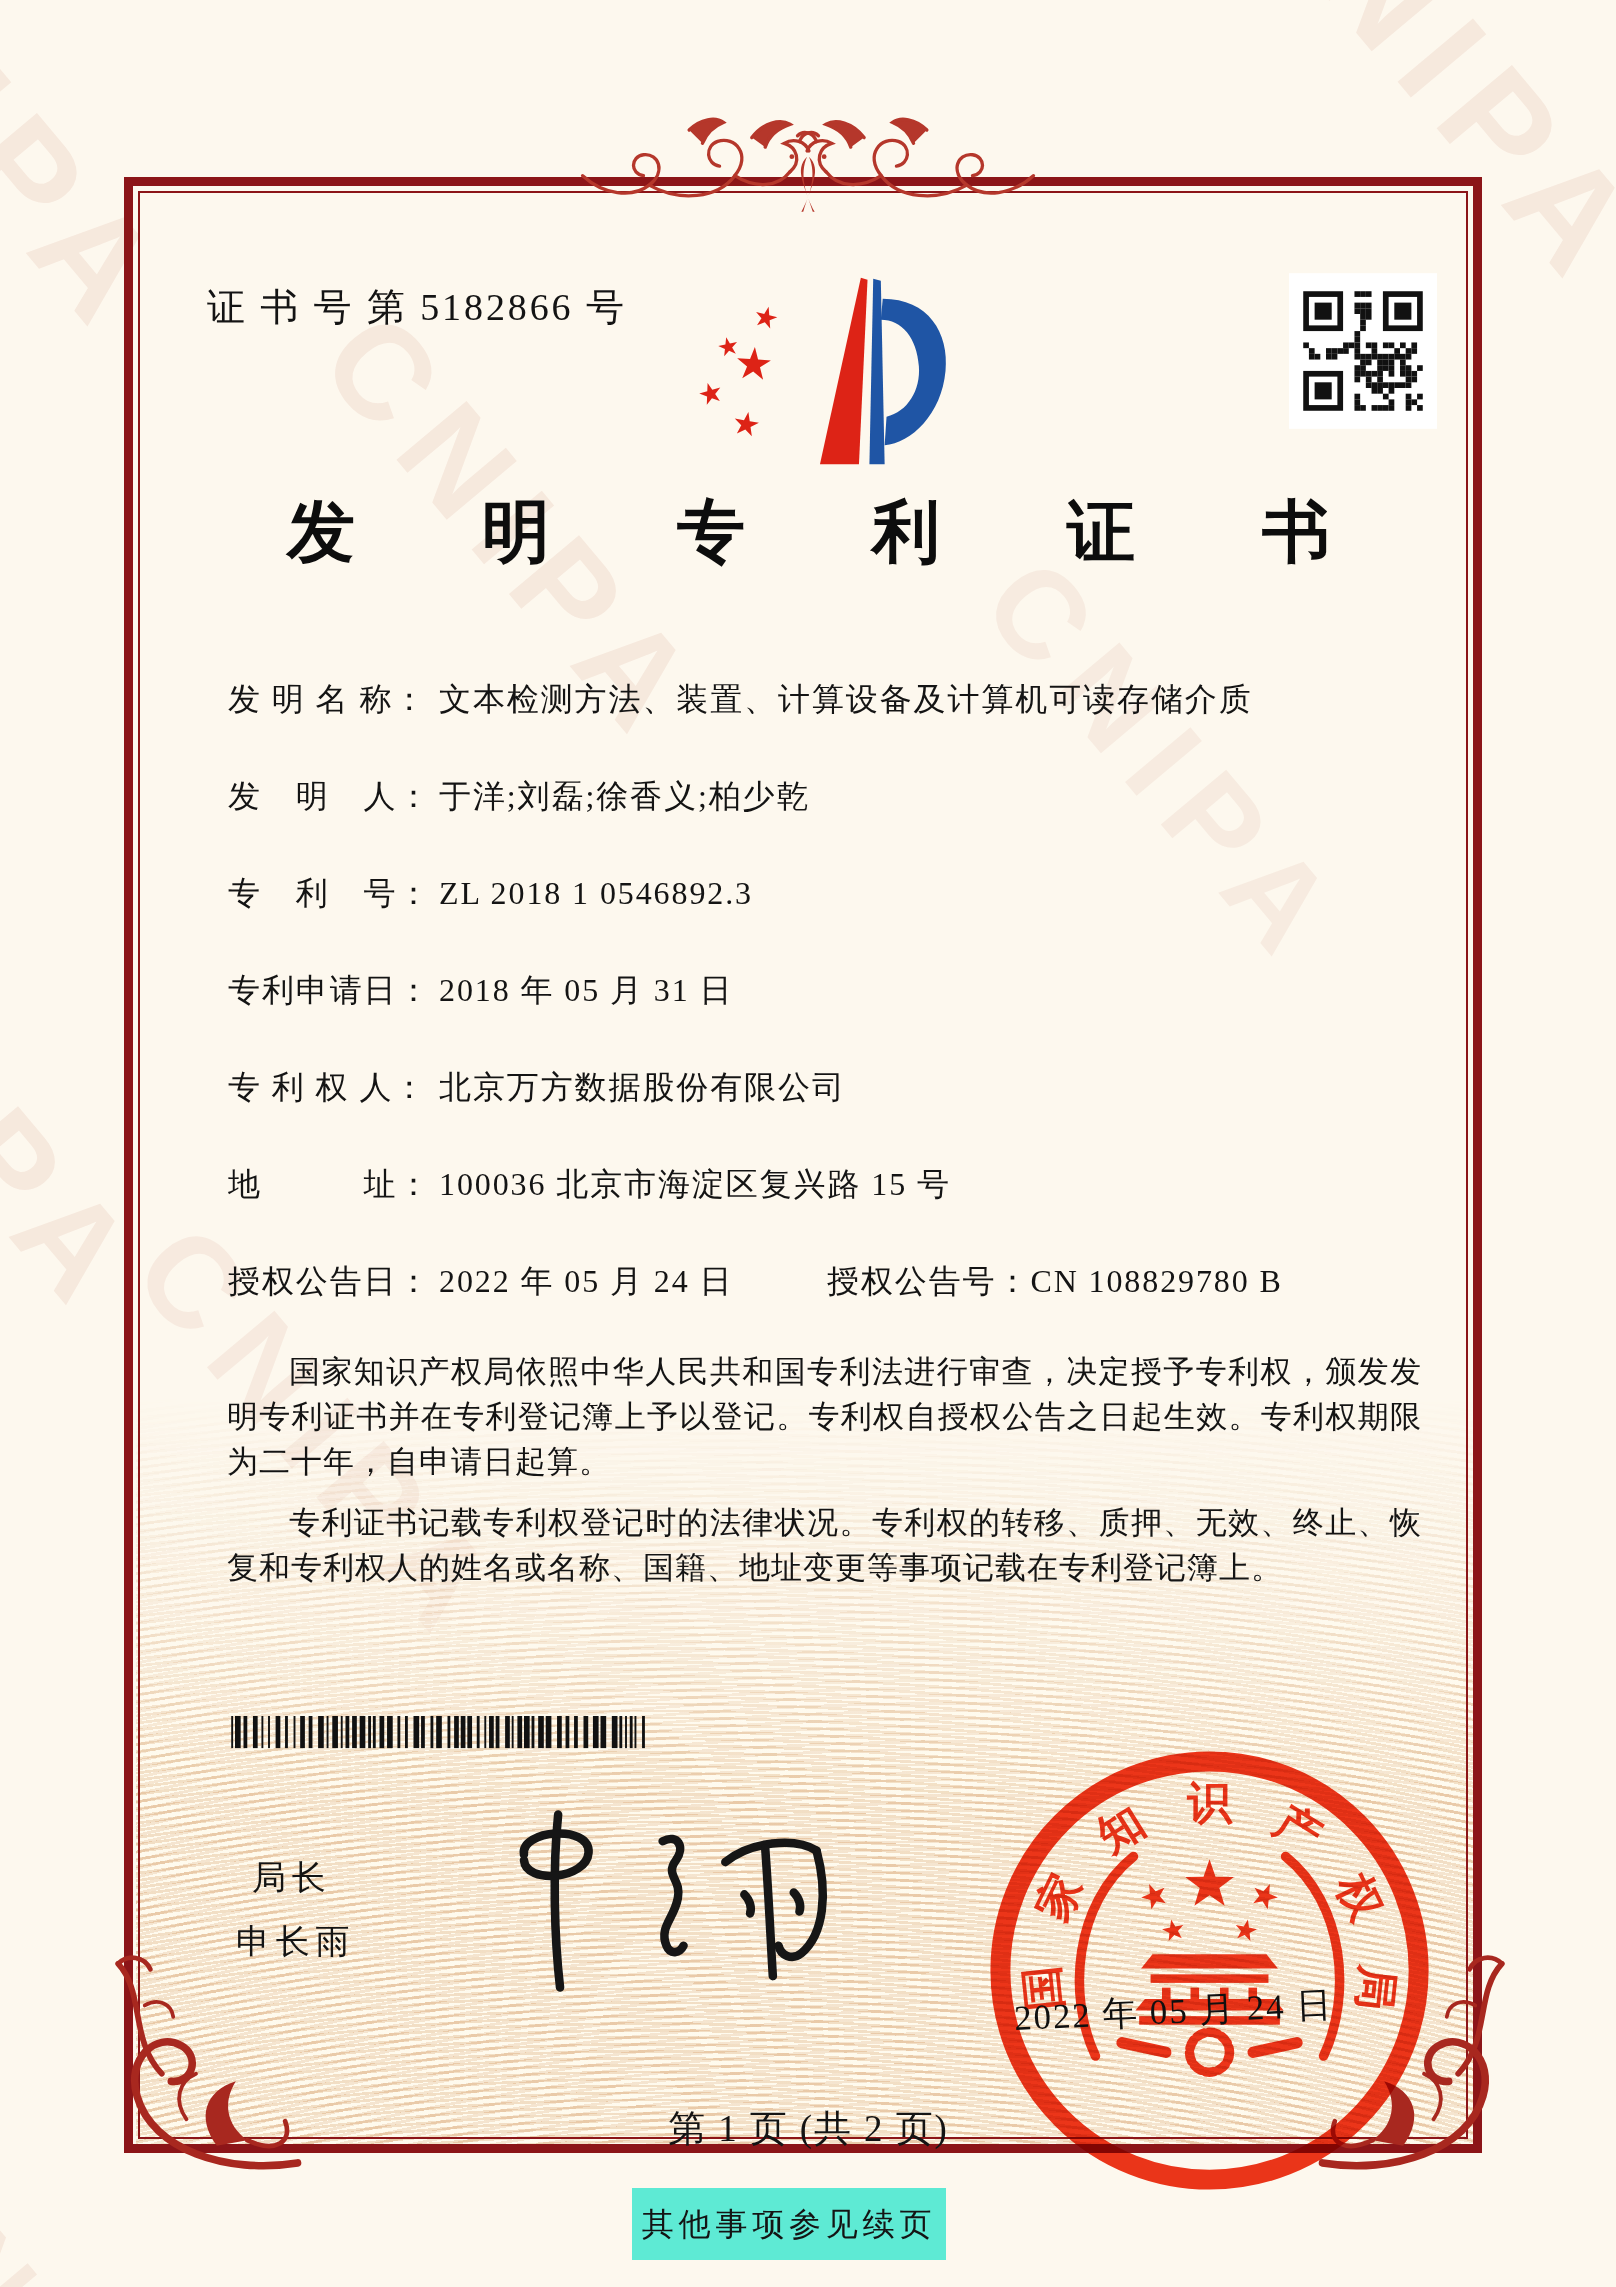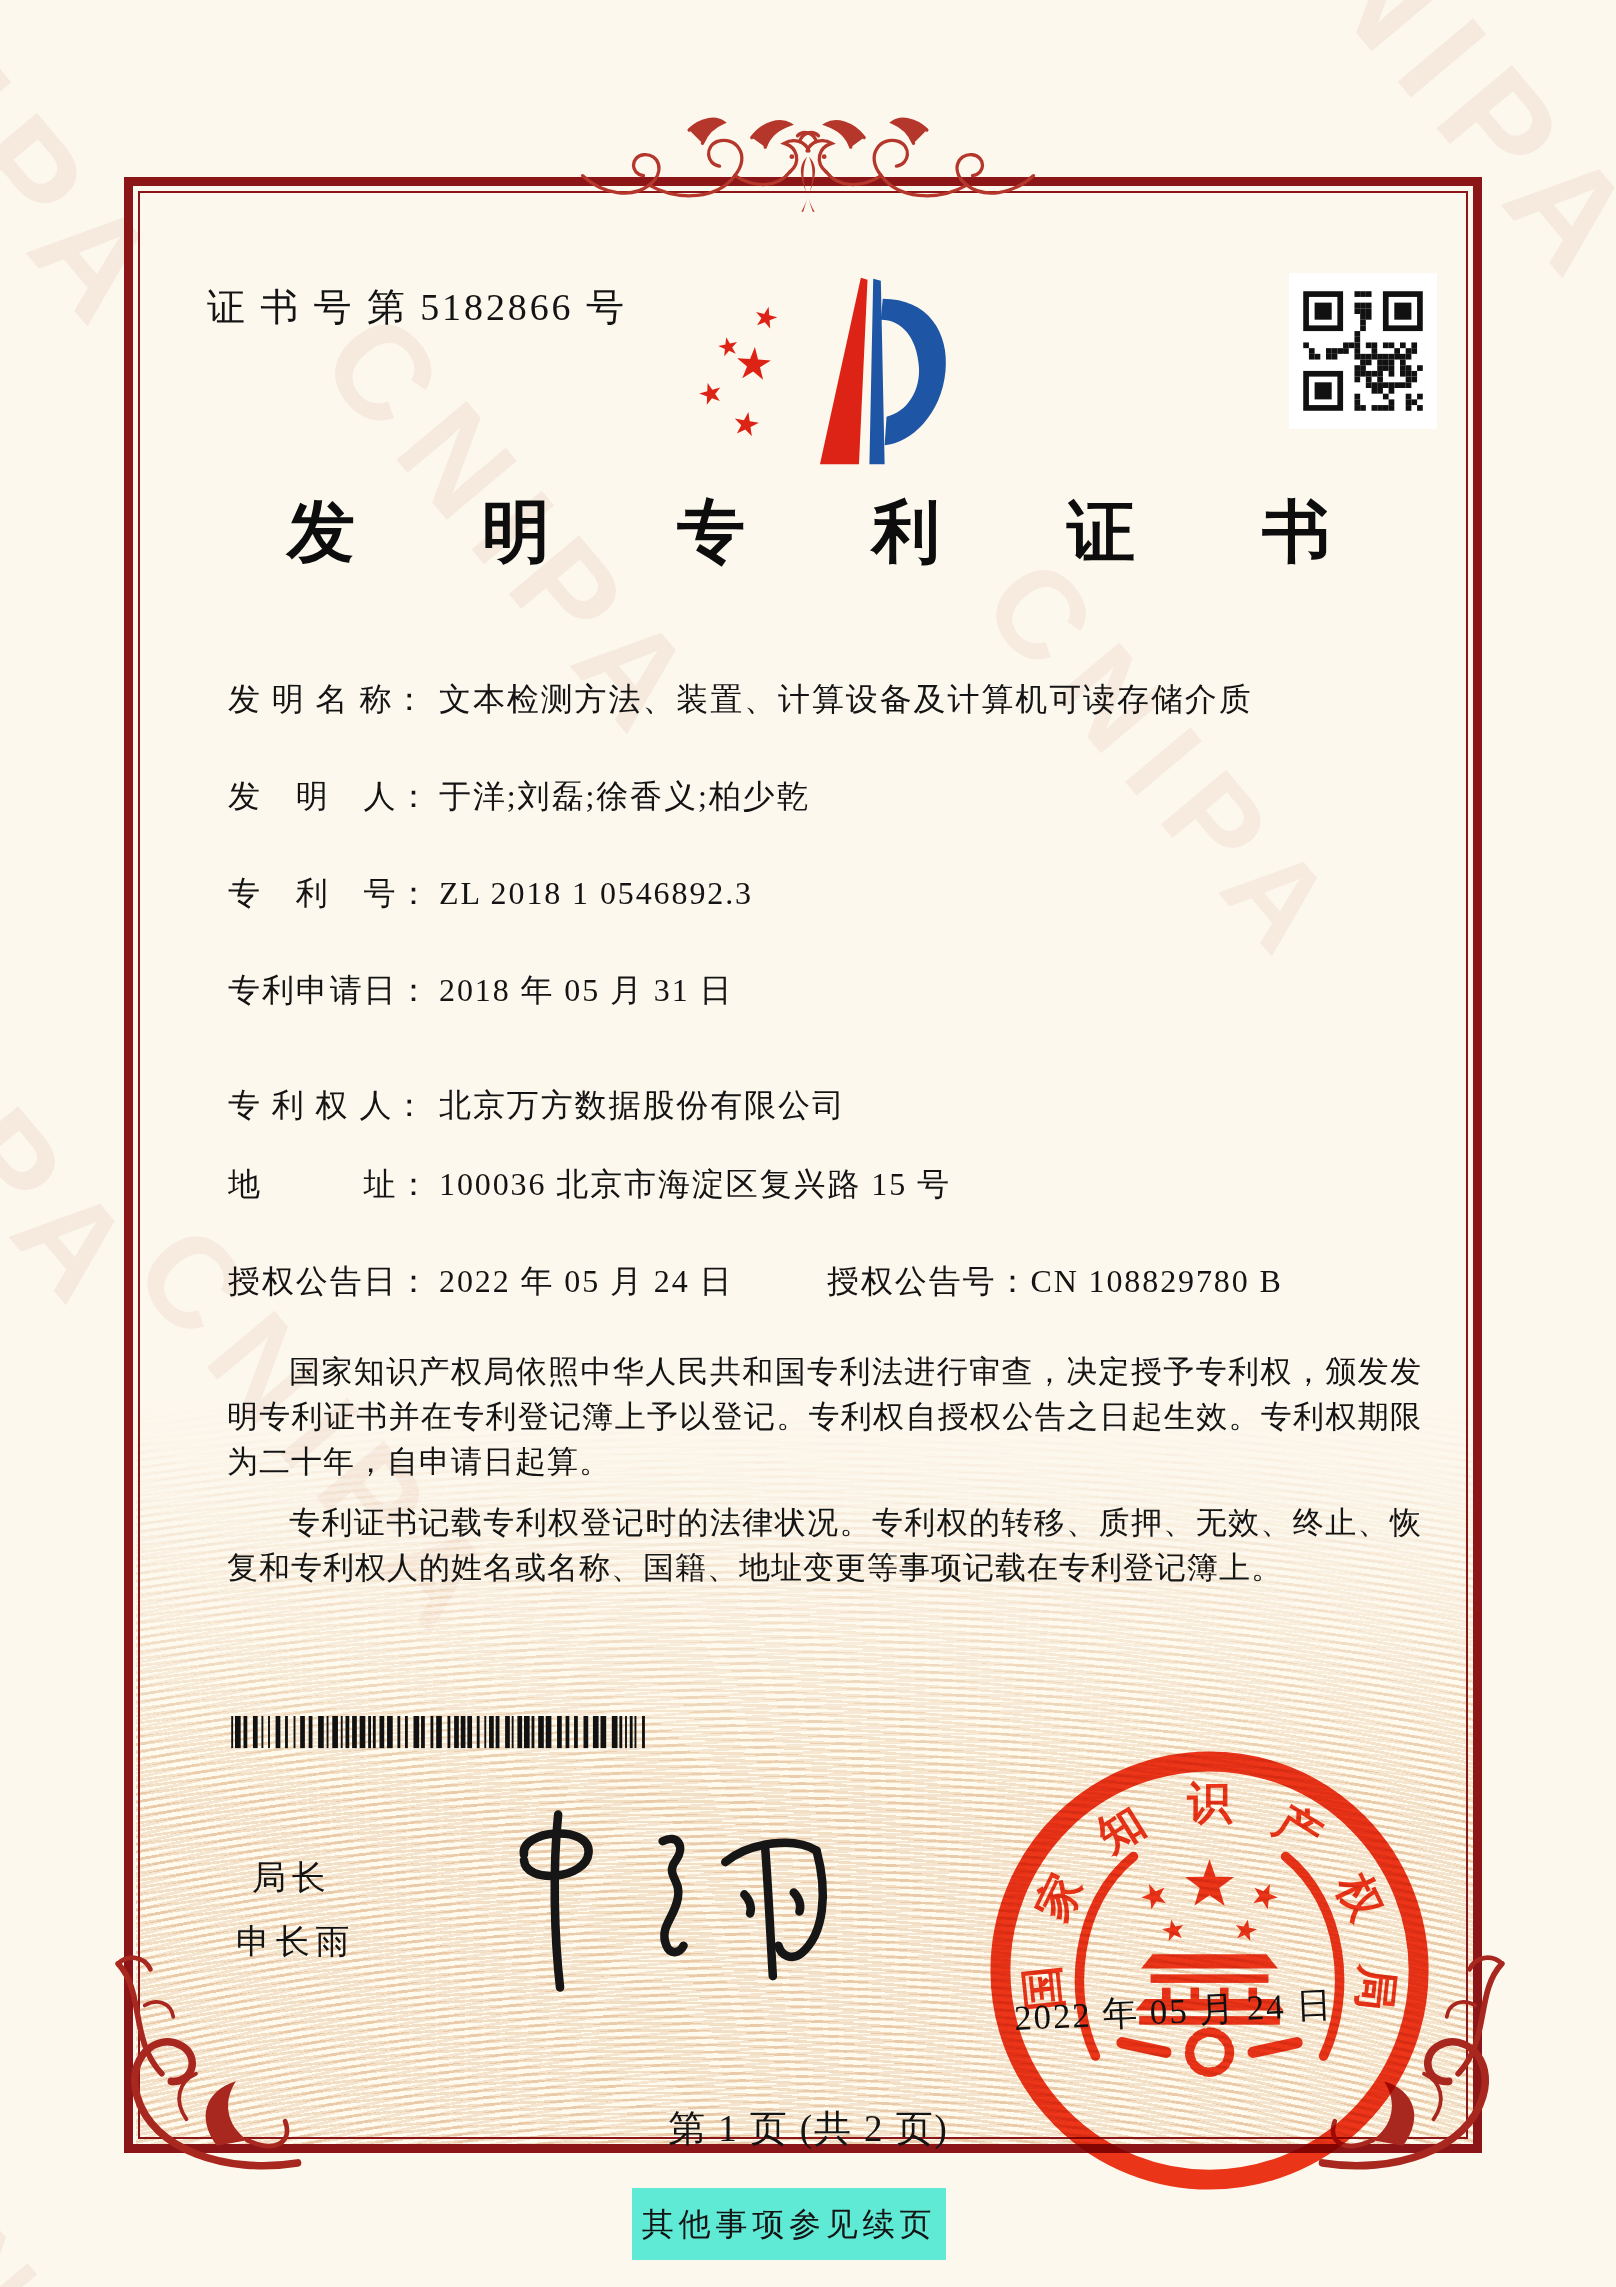--- a/index.html
+++ b/index.html
@@ -67,21 +67,21 @@
   }
   .field-row{
     position:absolute;left:228px;font-size:32px;letter-spacing:1.9px;
     white-space:nowrap;z-index:10;
   }
   .field-row .flabel{display:inline-block;min-width:211px;}
   .row-name{top:678px;}
   .row-inventor{top:775px;}
   .row-patno{top:872px;}
   .row-filing{top:969px;}
-  .row-patentee{top:1066px;margin-top:18px;}
+  .row-patentee{top:1066px;}
   .row-address{top:1163px;}
   .row-grant{top:1260px;}
   .grant-no{position:absolute;left:599px;top:0;white-space:nowrap;}
   .row-grant{width:1236px;}
   .body-text{
     position:absolute;left:211px;top:1333px;width:1227px;z-index:10;
     font-size:31px;line-height:45px;text-align:justify;letter-spacing:1px;
   }
   .body-text p{margin:16px;text-indent:2em;}
   .barcode{position:absolute;left:230px;top:1716px;z-index:10;}

